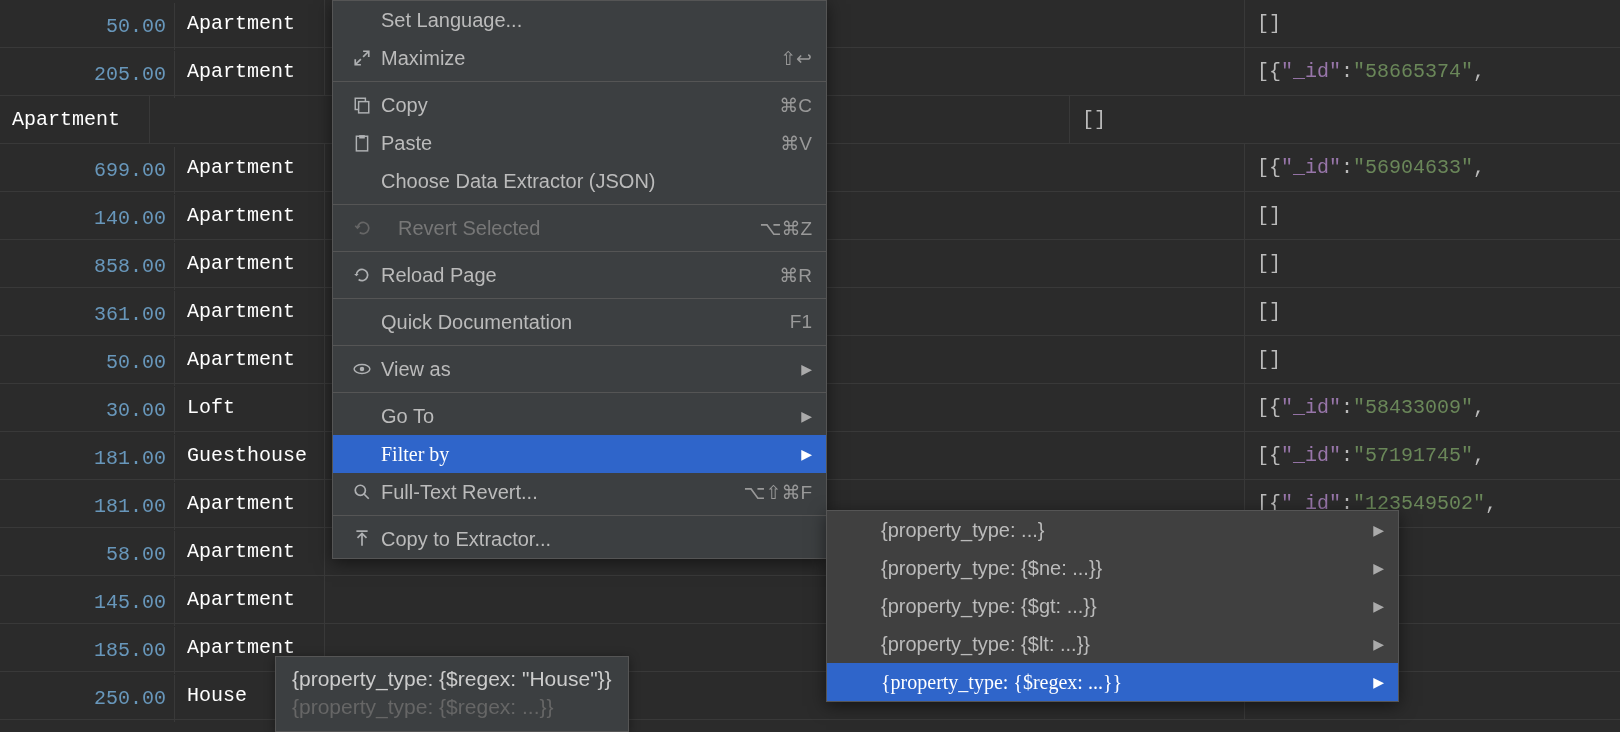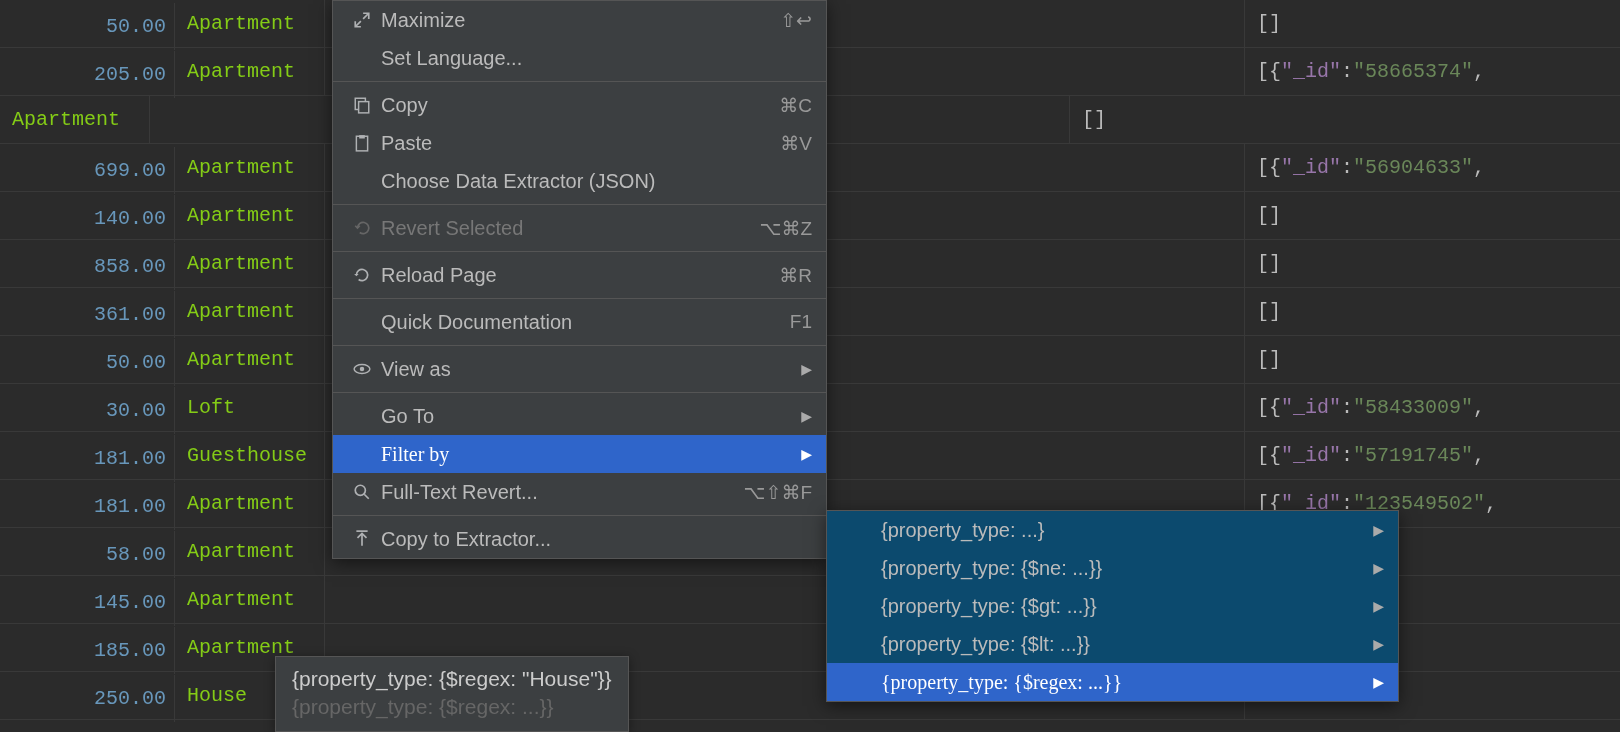--- a/index.html
+++ b/index.html
@@ -34,21 +34,21 @@
       border-right: 1px solid #393939;
       height: 100%;
       display: flex;
       align-items: center;
       justify-content: flex-end;
       margin-top: 6px;
     }
     .col-property-type {
       width: 150px;
       padding-left: 12px;
-      color: #84cc16;
+      color: #ffffff;
       border-right: 1px solid #393939;
       height: 100%;
       display: flex;
       align-items: center;
       overflow: hidden;
       white-space: nowrap;
     }
     .col-scores {
       width: 920px;
       padding-left: 12px;
@@ -104,20 +104,21 @@
       cursor: pointer;
       position: relative;
     }
     .menu-item.selected {
       background: #2f65ca;
       color: #ffffff;
       font-family: Liberation Serif, serif;
     }
     .menu-item.disabled {
       color: #777;
+      gap: 17px;
     }
     .menu-icon {
       width: 30px;
       display: flex;
       align-items: center;
       justify-content: center;
       font-size: 18px;
       color: #afb1b3;
     }
     .menu-item.disabled .menu-icon {
@@ -143,21 +144,21 @@
     .menu-separator {
       height: 1px;
       background: #555;
       margin: 4px 0;
     }
     .submenu {
       position: absolute;
       left: 826px;
       top: 510px;
       width: 573px;
-      background: #0c4a6e;
+      background: #404040;
       border: 1px solid #555;
       box-shadow: 0 4px 16px rgba(0,0,0,0.5);
       z-index: 110;
       font-family: -apple-system, "Helvetica Neue", Arial, sans-serif;
       font-size: 20px;
       color: #bbbbbb;
     }
     .submenu .menu-item {
       padding: 0 14px 0 50px;
     }
@@ -357,31 +358,31 @@
   <div class="data-row">
     <div class="col-price">250.00</div>
     <div class="col-property-type">House</div>
     <div class="col-scores"></div>
     <div class="col-ids"></div>
   </div>
 </div>
 
 <div class="context-menu">
   <div class="menu-item">
+    <span class="menu-icon"></span>
+    <span class="menu-label">Set Language...</span>
+  </div>
+  <div class="menu-item">
     <span class="menu-icon">
       <svg class="icon-svg" viewBox="0 0 16 16">
           <path d="M2 9 L2 14 L7 14 M2 14 L7 9 M14 7 L14 2 L9 2 M14 2 L9 7" stroke="currentColor" stroke-width="1.5" fill="none"></path>
         </svg>
     </span>
     <span class="menu-label">Maximize</span>
     <span class="menu-shortcut">⇧↩</span>
-  </div>
-  <div class="menu-item">
-    <span class="menu-icon"></span>
-    <span class="menu-label">Set Language...</span>
   </div>
   <div class="menu-separator"></div>
   <div class="menu-item">
     <span class="menu-icon">
       <svg class="icon-svg" viewBox="0 0 16 16">
           <rect x="2" y="2" width="9" height="10" stroke="currentColor" stroke-width="1.3" fill="none"></rect>
           <rect x="5" y="5" width="9" height="10" stroke="currentColor" stroke-width="1.3" fill="#3c3f41"></rect>
         </svg>
     </span>
     <span class="menu-label">Copy</span>

